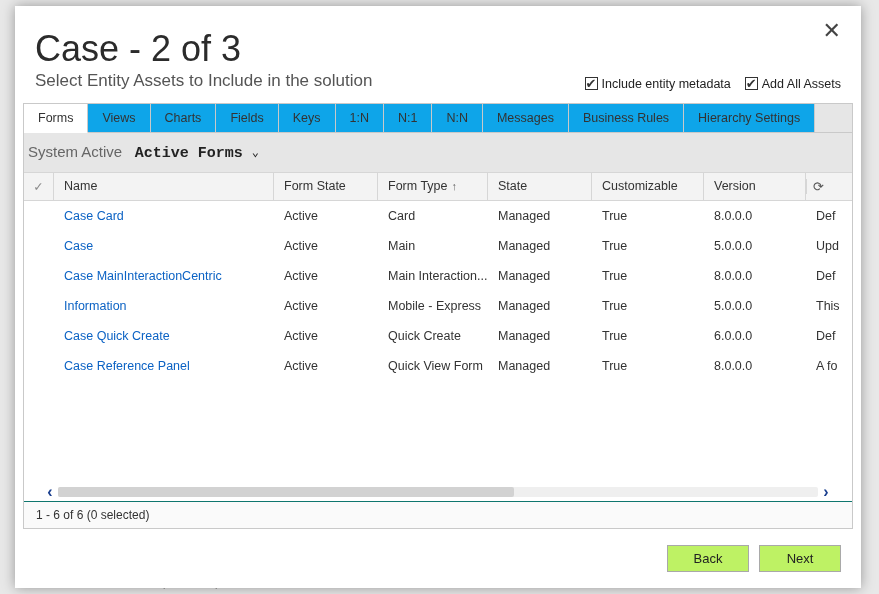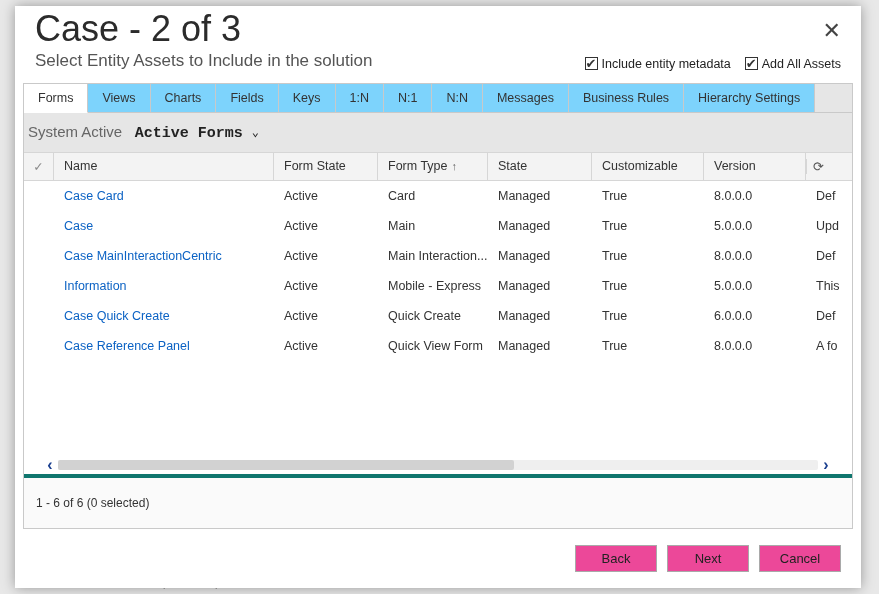--- a/index.html
+++ b/index.html
@@ -42,21 +42,21 @@
   .close-btn {
     position: absolute;
     top: 14px;
     right: 20px;
     font-size: 22px;
     color: #444;
     cursor: pointer;
     line-height: 1;
   }
   .header {
-    padding: 3px 20px 6px 20px;
+    padding: 23px 20px 6px 20px;
   }
   .title {
     font-size: 36px;
     font-weight: 300;
     color: #2b2b2b;
     margin: 0 0 2px 0;
     line-height: 1.1;
   }
   .subtitle-row {
     display: flex;
@@ -98,21 +98,21 @@
   }
   .tabs {
     display: flex;
     background: #e6e6e6;
     border-bottom: 1px solid #c9c9c9;
   }
   .tab {
     padding: 7px 14px;
     font-size: 12.5px;
     color: #333;
-    background: #7dd3fc;
+    background: #0ea5e9;
     border-right: 1px solid #c9c9c9;
     cursor: pointer;
     white-space: nowrap;
   }
   .tab.active {
     background: #fff;
     border-bottom: 1px solid #fff;
     margin-bottom: -1px;
   }
   .views-bar {
@@ -218,22 +218,22 @@
   }
   .hscroll-thumb {
     position: absolute;
     left: 0; top: 0;
     height: 10px;
     width: 60%;
     background: #d2d2d2;
     border-radius: 2px;
   }
   .status-bar {
-    border-top: 4px solid #0f766e;
-    padding: 18px 12px;
+    border-top: 1px solid #0f766e;
+    padding: 6px 12px;
     font-size: 12px;
     color: #333;
     background: #fafafa;
   }
   .tabs-outer {
     margin: 0 8px;
     background: #e6e6e6;
     border-left: 1px solid #c9c9c9;
     border-right: 1px solid #c9c9c9;
     border-bottom: 1px solid #c9c9c9;
@@ -252,21 +252,21 @@
   .buttons-row {
     display: flex;
     justify-content: flex-end;
     gap: 10px;
     padding: 16px 20px 16px 20px;
   }
   .btn {
     min-width: 82px;
     padding: 5px 16px;
     border: 1px solid #a9a9a9;
-    background: #ec4899;
+    background: #bef264;
     color: #222;
     font-size: 13px;
     cursor: pointer;
     text-align: center;
   }
   .checkmark { color:#333; font-size:13px; }
 </style>
 </head>
 <body>
 
@@ -426,15 +426,14 @@
         <div class="hscroll-arrow">›</div>
       </div>
 
       <div class="status-bar">1 - 6 of 6 (0 selected)</div>
     </div>
   </div>
 
   <div class="buttons-row">
     <button class="btn">Back</button>
     <button class="btn">Next</button>
-    <button class="btn">Cancel</button>
   </div>
 </div>
 
 </body></html>

